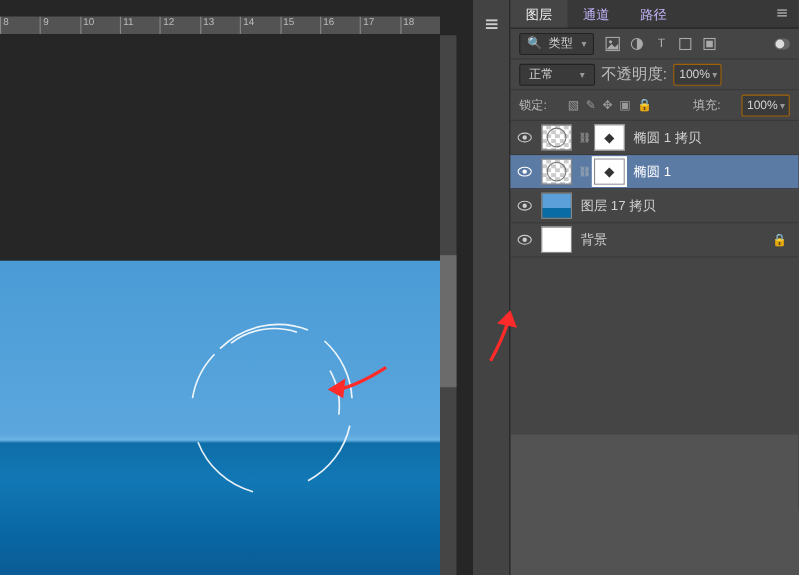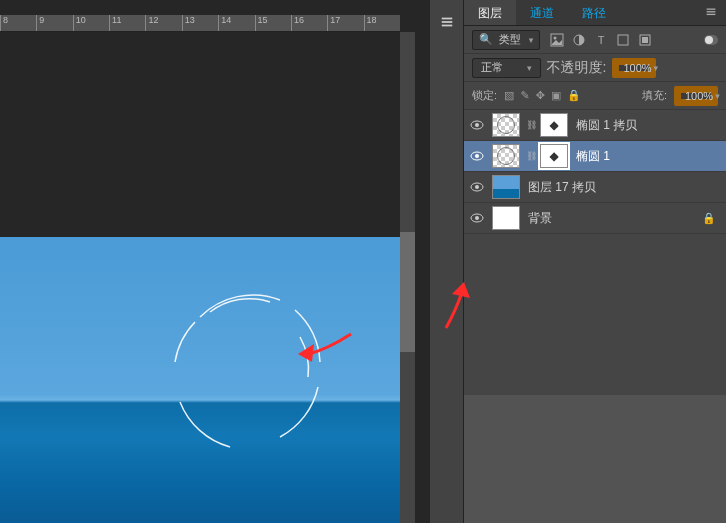--- a/index.html
+++ b/index.html
@@ -96,21 +96,21 @@
       height: 395px;
     }
     .panel-tabs {
       display: flex;
       height: 26px;
       background: #383838;
       border-bottom: 1px solid #222;
     }
     .panel-tab {
       padding: 5px 14px;
-      color: #0ea5e9;
+      color: #c4b5fd;
       font-size: 12px;
       cursor: pointer;
     }
     .panel-tab.active {
       background: #454545;
       color: #eee;
     }
     .panel-menu {
       margin-left: auto;
       padding: 5px 8px;
@@ -163,36 +163,36 @@
       padding: 0 8px;
       display: flex;
       align-items: center;
       gap: 22px;
       border-radius: 2px;
       justify-content: center;
     }
     .opacity-label { font-size: 14px; color: #bbb; }
     .pct-input {
       background: #3a3a3a;
-      border: 7px solid #a16207;
+      border: 1px solid #a16207;
       color: #d1d1d1;
       height: 20px;
       padding: 0 4px;
       width: 44px;
       display: flex;
       align-items: center;
       border-radius: 2px;
     }
     .chev { font-size: 9px; color: #999; margin-left: 2px; }
     .lock-row {
       height: 28px;
       display: flex;
       align-items: center;
       padding: 0 8px;
-      gap: 7px;
+      gap: 19px;
       border-bottom: 1px solid #383838;
       font-size: 11px;
       color: #bbb;
       justify-content: space-between;
     }
     .lock-icons {
       display: flex; gap: 6px;
       color: #999;
     }
     .layers-list {

